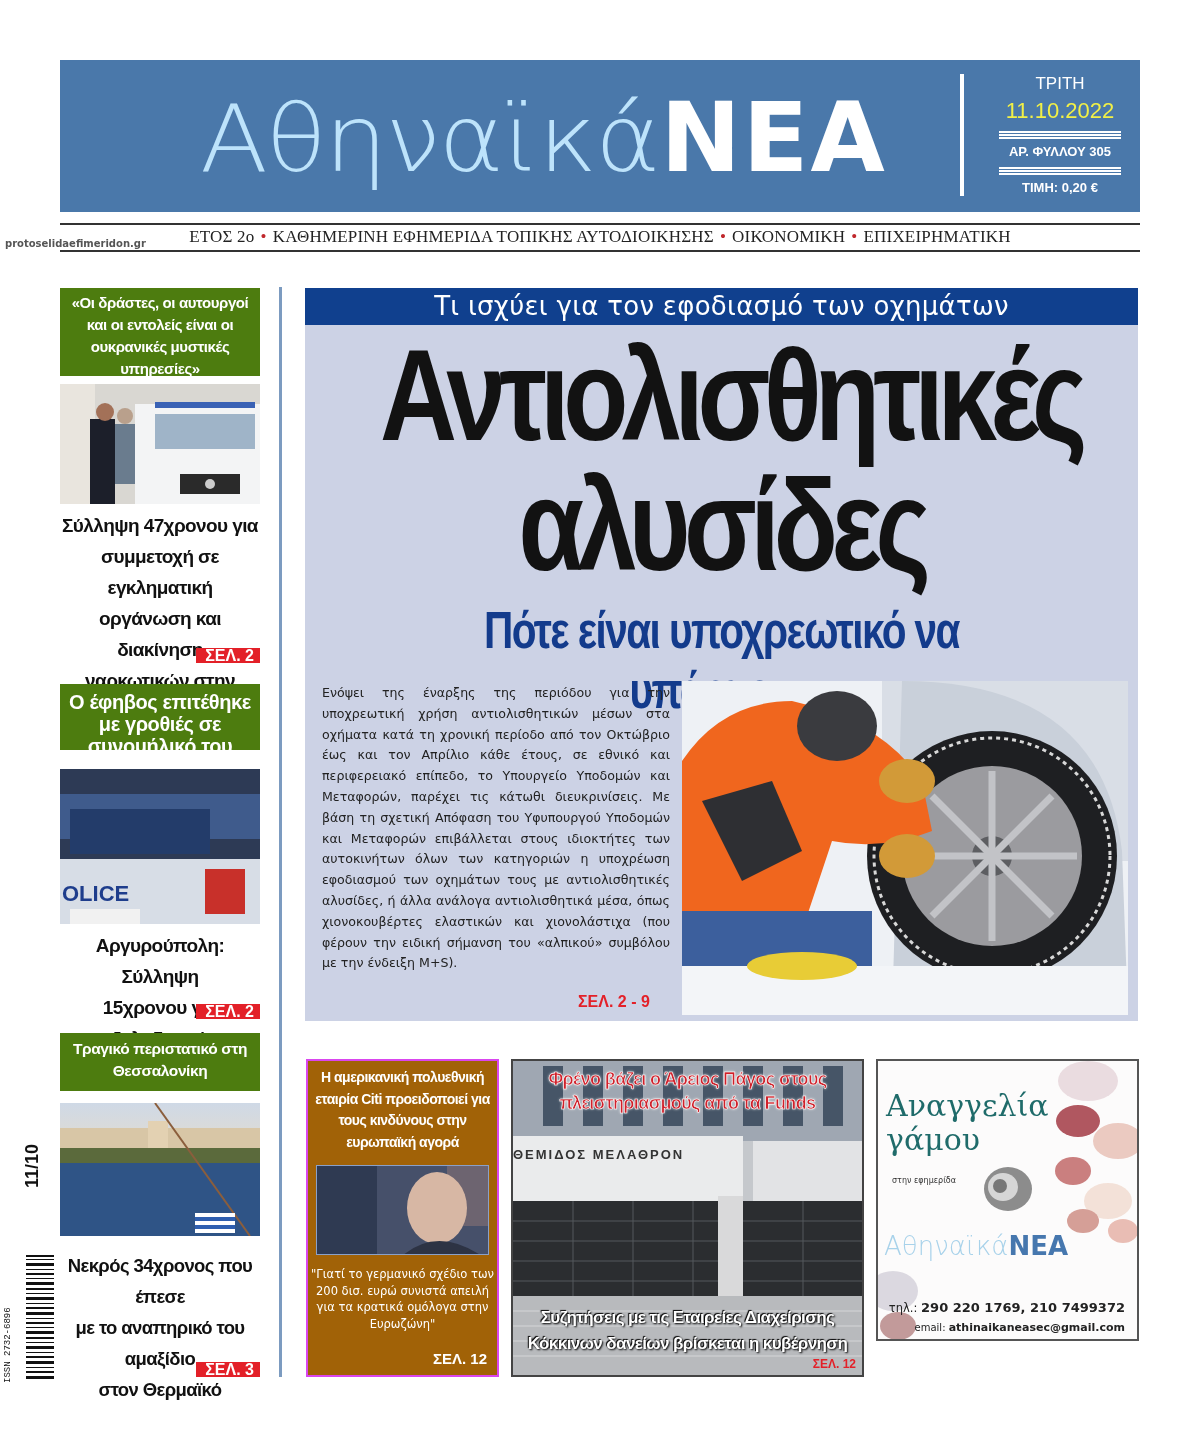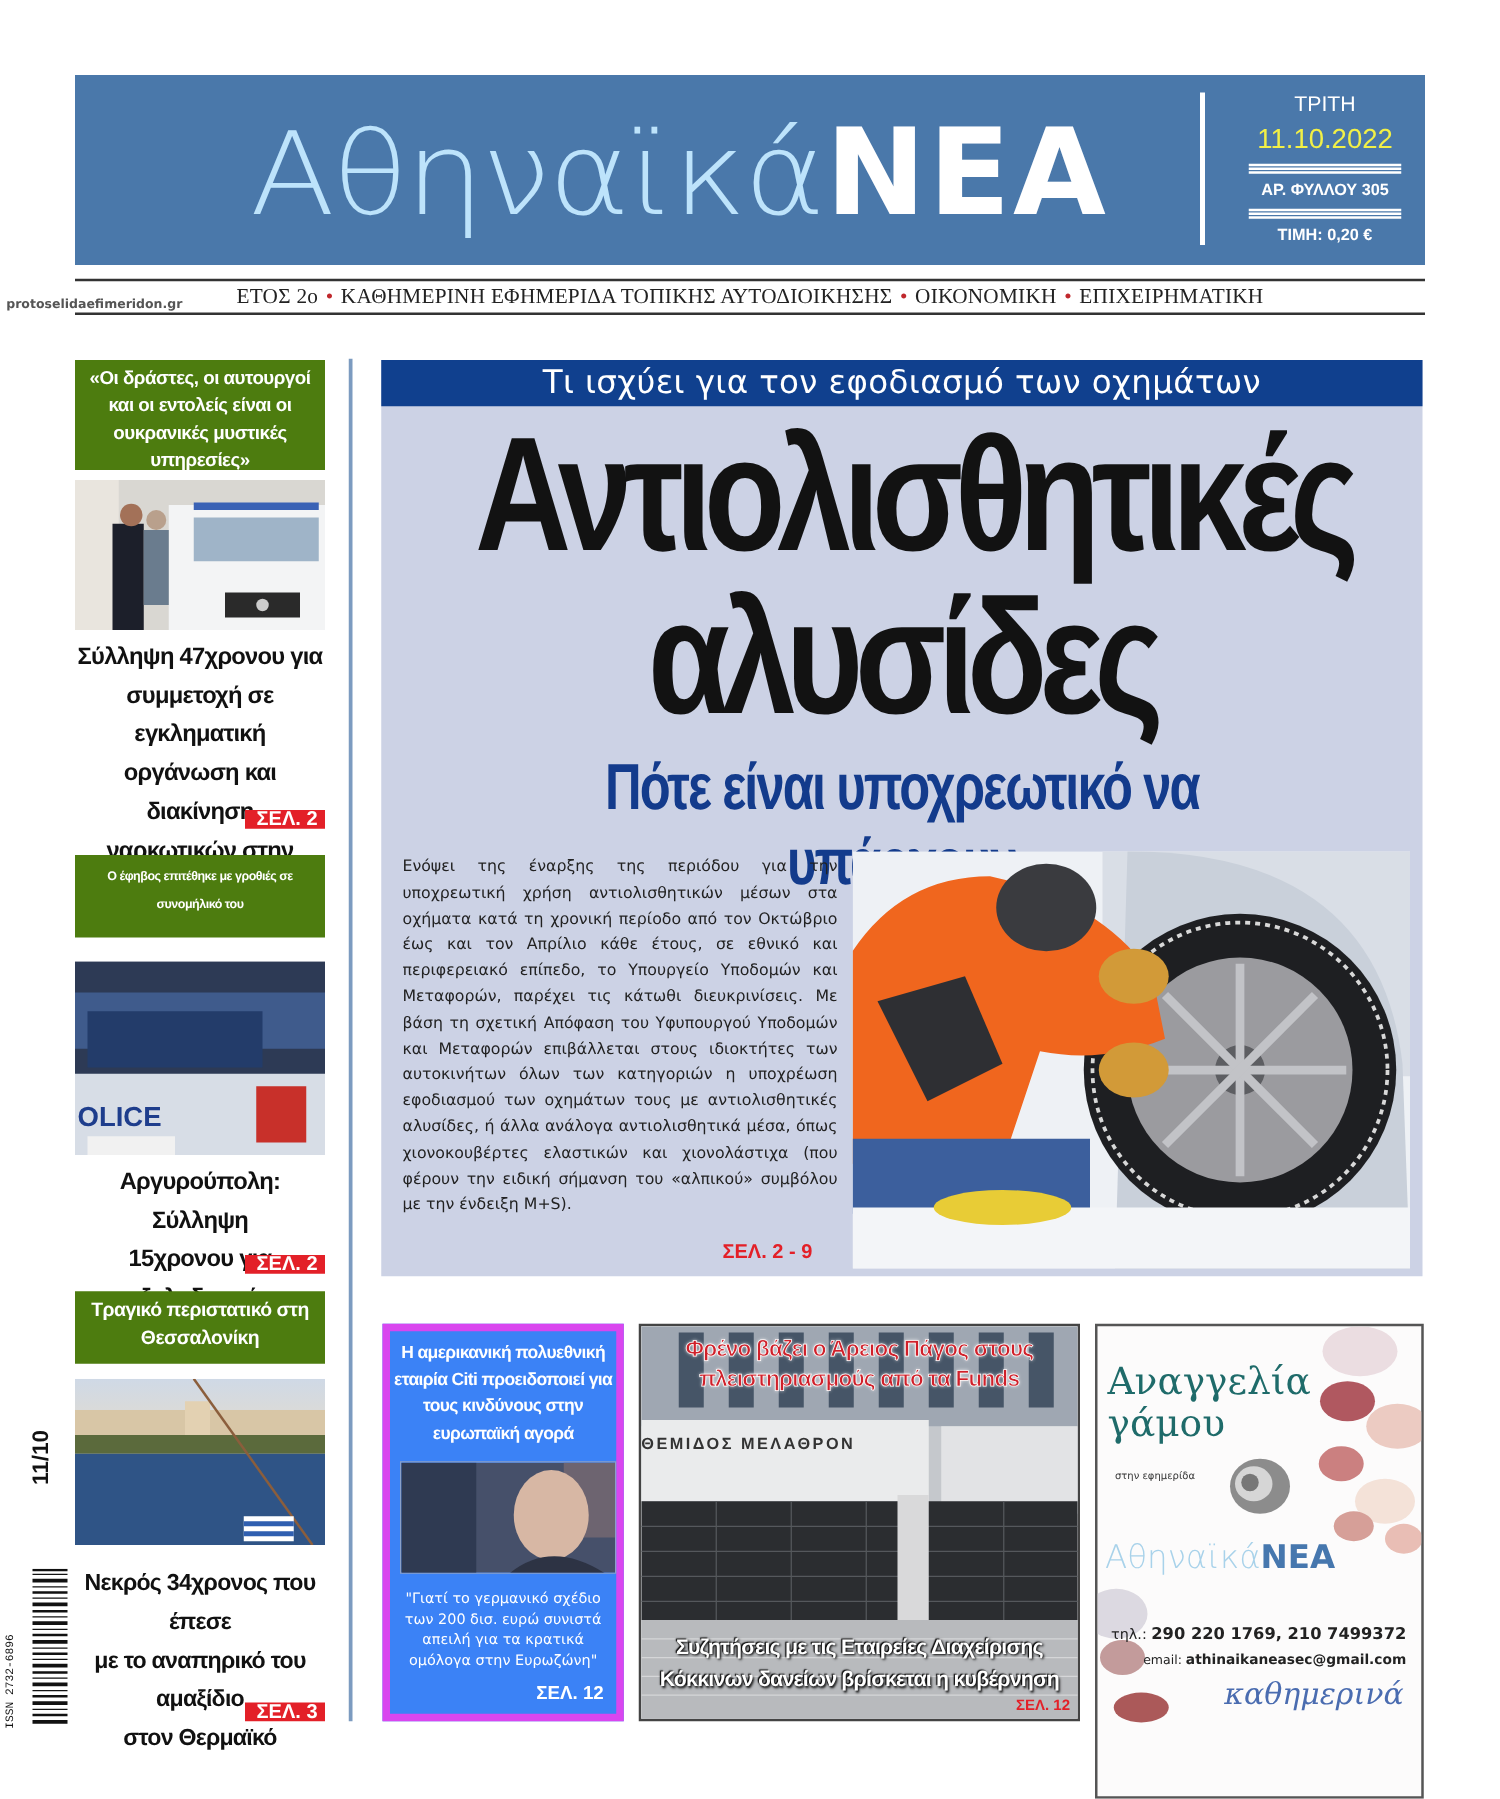--- a/index.html
+++ b/index.html
@@ -36,31 +36,31 @@
 
   
   .main-box { position: absolute; left: 305px; top: 288px; width: 833px; height: 733px; background: #ccd2e5; }
   .kicker { position: absolute; left: 305px; top: 288px; width: 833px; height: 37px; background: #10408e; color: #fff; text-align: center; font-family: "DejaVu Sans", sans-serif; font-size: 26px; line-height: 37px; letter-spacing: 0.3px; }
   .headline { position: absolute; left: 305px; width: 833px; text-align: center; font-family: "Liberation Sans", sans-serif; font-weight: 700; color: #121212; font-size: 130px; line-height: 120px; letter-spacing: -8px; transform: scaleX(0.82); transform-origin: center; }
   .subhead { position: absolute; left: 305px; top: 600px; width: 833px; text-align: center; font-family: "Liberation Sans", sans-serif; font-weight: 700; color: #133b8c; font-size: 52px; line-height: 60px; letter-spacing: -2px; transform: scaleX(0.78); transform-origin: center; }
   .body-text { position: absolute; left: 322px; top: 683px; width: 348px; font-family: "DejaVu Sans", sans-serif; font-size: 12.6px; line-height: 20.8px; color: #222; text-align: justify; }
   .main-ref { position: absolute; left: 578px; top: 993px; color: #e32028; font-weight: 700; font-family: "Liberation Sans", sans-serif; font-size: 16px; }
 
   
-  .citi-box { position: absolute; left: 306px; top: 1059px; width: 193px; height: 318px; background: #3b82f6; border: 6px solid #d946ef; }
+  .citi-box { position: absolute; left: 306px; top: 1059px; width: 193px; height: 318px; background: #a16207; border: 2px solid #d946ef; }
   .citi-head { position: absolute; left: 0; top: 6px; width: 100%; text-align: center; color: #fff; font-family: "Liberation Sans", sans-serif; font-weight: 700; font-size: 14px; line-height: 21.5px; letter-spacing: -0.5px; }
   .citi-quote { position: absolute; left: 0; top: 205px; width: 100%; text-align: center; color: #fff; font-family: "DejaVu Sans", sans-serif; font-size: 11.5px; line-height: 16.5px; }
   .citi-ref { position: absolute; right: 10px; bottom: 8px; color: #fff; font-family: "Liberation Sans", sans-serif; font-weight: 700; font-size: 15px; }
 
   .court-box { position: absolute; left: 511px; top: 1059px; width: 353px; height: 318px; border: 2px solid #444; overflow: hidden; }
   .court-head { position: absolute; left: 0; top: 6px; width: 100%; text-align: center; font-family: "Liberation Sans", sans-serif; font-weight: 700; font-size: 18px; line-height: 24px; color: #d0202a; -webkit-text-stroke: 0.6px #fff; letter-spacing: -0.6px; text-shadow: 0 0 3px #fff; }
   .court-sub { position: absolute; left: 0; top: 244px; width: 100%; text-align: center; font-family: "Liberation Sans", sans-serif; font-weight: 700; font-size: 17px; line-height: 26px; color: #fff; text-shadow: 1px 1px 2px #000, -1px -1px 1px #000; letter-spacing: -0.6px; }
   .court-ref { position: absolute; right: 6px; bottom: 4px; color: #e32028; font-family: "Liberation Sans", sans-serif; font-weight: 700; font-size: 12px; }
 
-  .ad-box { position: absolute; left: 876px; top: 1059px; width: 263px; height: 380px; border: 2px solid #555; background: #fcfbfb; overflow: hidden; }
+  .ad-box { position: absolute; left: 876px; top: 1059px; width: 263px; height: 282px; border: 2px solid #555; background: #fcfbfb; overflow: hidden; }
   .ad-title { position: absolute; left: 8px; top: 28px; font-family: "DejaVu Serif", serif; font-size: 30px; line-height: 34px; color: #1f6b6a; }
   .ad-small { position: absolute; left: 14px; top: 115px; font-family: "DejaVu Sans", sans-serif; font-size: 8px; color: #333; }
   .ad-logo { position: absolute; left: 6px; top: 170px; white-space: nowrap; }
   .ad-logo-light { font-family: "DejaVu Sans", sans-serif; font-weight: 200; font-size: 26px; color: #a8d2ea; }
   .ad-logo-bold { font-family: "DejaVu Sans", sans-serif; font-weight: 700; font-size: 26px; color: #4677ae; }
   .ad-phone { position: absolute; right: 12px; top: 239px; font-family: "DejaVu Sans", sans-serif; font-size: 11.5px; color: #222; }
   .ad-phone b { font-size: 13px; }
   .ad-email { position: absolute; right: 12px; top: 260px; font-family: "DejaVu Sans", sans-serif; font-size: 10px; color: #222; }
   .ad-email b { font-size: 11px; }
   .ad-daily { position: absolute; right: 14px; top: 280px; font-family: "DejaVu Serif", serif; font-style: italic; font-size: 24px; color: #4a6cb0; }
@@ -115,21 +115,21 @@
   </svg>
 </div>
 <div class="side-title" style="left:56px;top:510px;width:208px;">
   <div>Σύλληψη 47χρονου για</div>
   <div>συμμετοχή σε εγκληματική</div>
   <div>οργάνωση και διακίνηση</div>
   <div>ναρκωτικών στην Πετρούπολη</div>
 </div>
 <div class="page-ref" style="left:196px;top:648px;width:64px;">ΣΕΛ. 2</div>
 
-<div class="blue-box side-head" style="left:60px;top:684px;width:200px;height:66px;padding:7px 3px;font-size:10px;">Ο έφηβος επιτέθηκε με γροθιές σε συνομήλικό του</div>
+<div class="blue-box side-head" style="left:60px;top:684px;width:200px;height:66px;padding:7px 3px;font-size:20px;">Ο έφηβος επιτέθηκε με γροθιές σε συνομήλικό του</div>
 <div class="photo" style="left:60px;top:769px;width:208px;height:155px;">
   <svg width="200" height="155" viewBox="0 0 200 155">
     <rect width="200" height="155" fill="#2d3a55"></rect>
     <rect x="0" y="25" width="200" height="45" fill="#3f5b8c"></rect>
     <rect x="10" y="40" width="140" height="45" fill="#233c6a"></rect>
     <rect x="0" y="90" width="200" height="65" fill="#d7dde6"></rect>
     <text x="2" y="132" font-family="Liberation Sans, sans-serif" font-weight="700" font-size="22" fill="#1e3d8c">OLICE</text>
     <rect x="145" y="100" width="40" height="45" fill="#c8302a"></rect>
     <rect x="10" y="140" width="70" height="15" fill="#f1f1f1"></rect>
   </svg>

